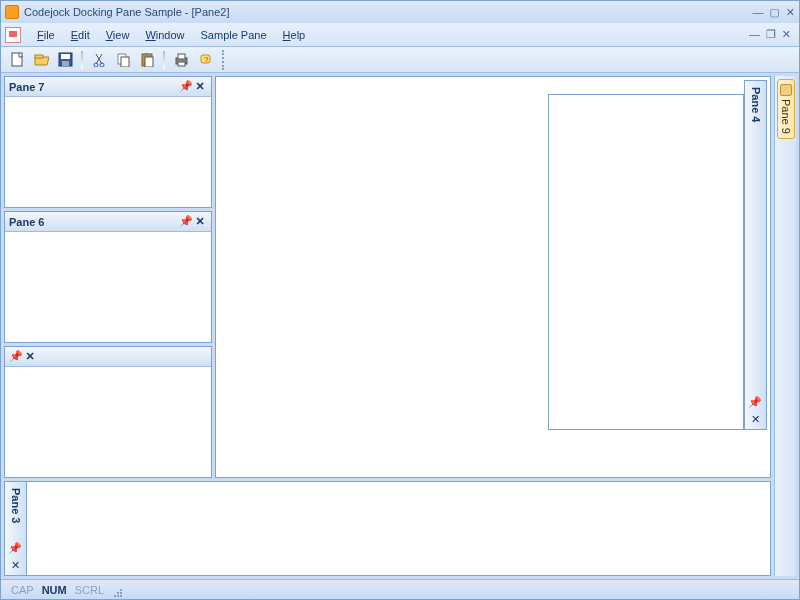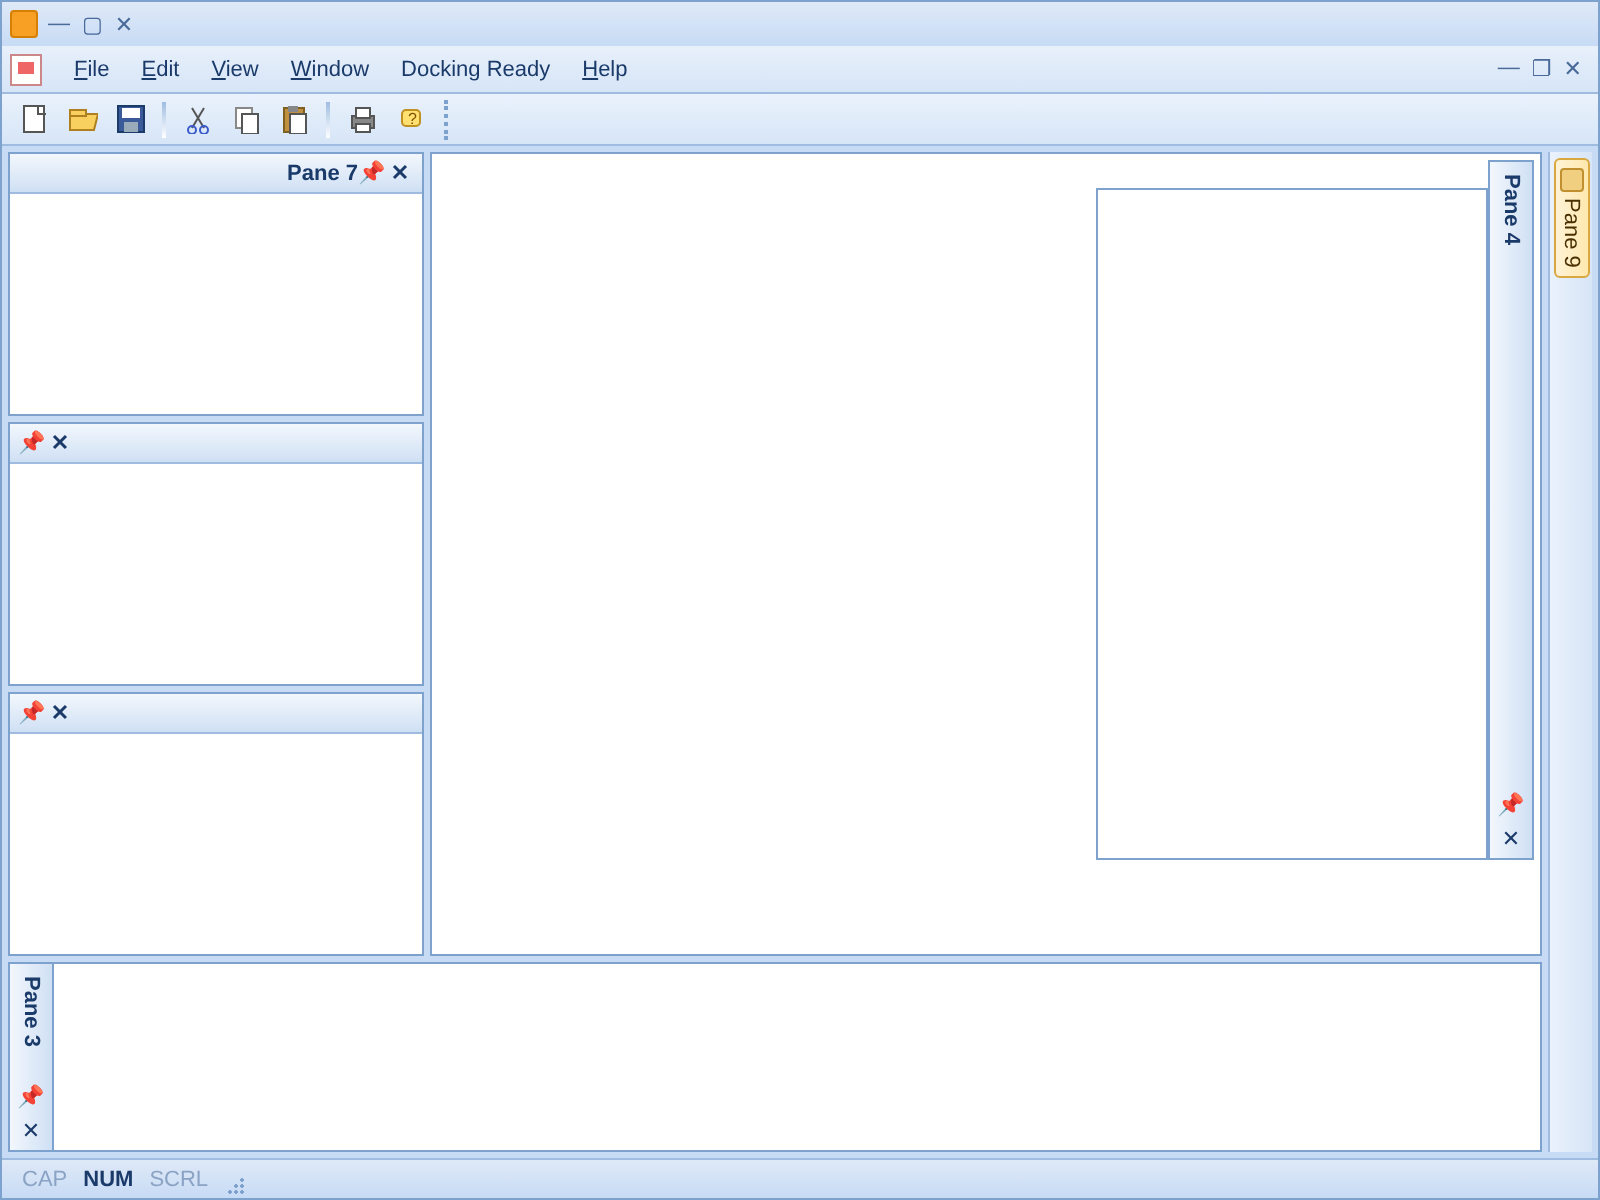--- a/index.html
+++ b/index.html
@@ -56,21 +56,21 @@
   width: 208px; display:flex; flex-direction:column; gap:3px;
 }
 .pane-box {
   flex: 1; display: flex; flex-direction: column; min-height:0;
   border: 1px solid #7da2ce; background:#fff;
 }
 .pane-hdr {
   height: 20px; background: linear-gradient(#f3f7fd,#cfe0f4);
   border-bottom: 1px solid #9fbce0;
   display:flex; align-items:center; padding: 0 4px;
-  color: #1a3a6a; font-weight: bold; text-align: right;
+  color: #1a3a6a; font-weight: bold;
 }
 .pane-hdr .pane-title { flex:1; }
 .pane-hdr .hbtn { width:14px; height:14px; cursor:pointer; display:flex; align-items:center; justify-content:center; color:#1a3a6a; font-size:11px;}
 .pane-body { flex:1; background:#fff; }
 
 .center-col { flex:1; display:flex; flex-direction:column; gap:3px; min-width:0;}
 .center-top { flex:1; display:flex; position:relative; border:1px solid #7da2ce; background:#fff;}
 .right-strip {
   width: 22px; background: linear-gradient(90deg,#eaf2fc,#d6e5f7);
   border-left:1px solid #9fbce0;
@@ -128,34 +128,35 @@
   radial-gradient(circle at 13px 13px,#7da2ce 1px,transparent 1px),
   radial-gradient(circle at 10px 13px,#7da2ce 1px,transparent 1px),
   radial-gradient(circle at 13px 10px,#7da2ce 1px,transparent 1px);
 }
 </style>
 </head>
 <body>
 
 <div class="titlebar">
   <div class="app-icon"></div>
+  <div class="title">Codejock Docking Pane Sample - [Pane2]</div>
   <div class="winbtns">
     <span class="winbtn">—</span>
     <span class="winbtn">▢</span>
     <span class="winbtn">✕</span>
   </div>
 </div>
 
 <div class="menubar">
   <div class="doc-icon"></div>
   <div class="menu-item"><span class="u">F</span><span></span>ile</div>
   <div class="menu-item"><span class="u">E</span>dit</div>
   <div class="menu-item"><span class="u">V</span>iew</div>
   <div class="menu-item"><span class="u">W</span>indow</div>
-  <div class="menu-item">Docking Ready</div>
+  <div class="menu-item">Sample Pane</div>
   <div class="menu-item"><span class="u">H</span>elp</div>
   <div class="inner-winbtns">
     <span class="winbtn">—</span>
     <span class="winbtn">❐</span>
     <span class="winbtn">✕</span>
   </div>
 </div>
 
 <div class="toolbar">
   <div class="tbtn">
@@ -224,20 +225,21 @@
         <div class="pane-box">
           <div class="pane-hdr">
             <span class="pane-title">Pane 7</span>
             <span class="hbtn">📌</span>
             <span class="hbtn">✕</span>
           </div>
           <div class="pane-body"></div>
         </div>
         <div class="pane-box">
           <div class="pane-hdr">
+            <span class="pane-title">Pane 6</span>
             <span class="hbtn">📌</span>
             <span class="hbtn">✕</span>
           </div>
           <div class="pane-body"></div>
         </div>
         <div class="pane-box">
           <div class="pane-hdr">
             <span class="hbtn">📌</span>
             <span class="hbtn">✕</span>
           </div>

